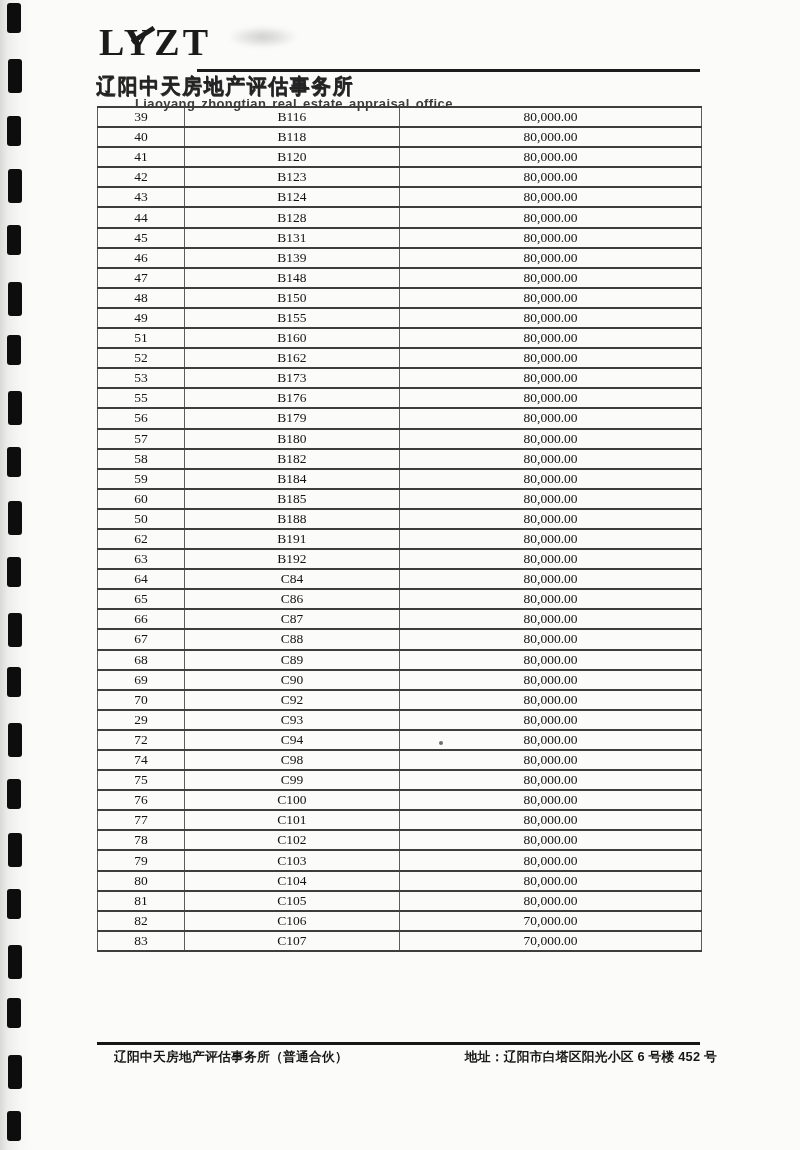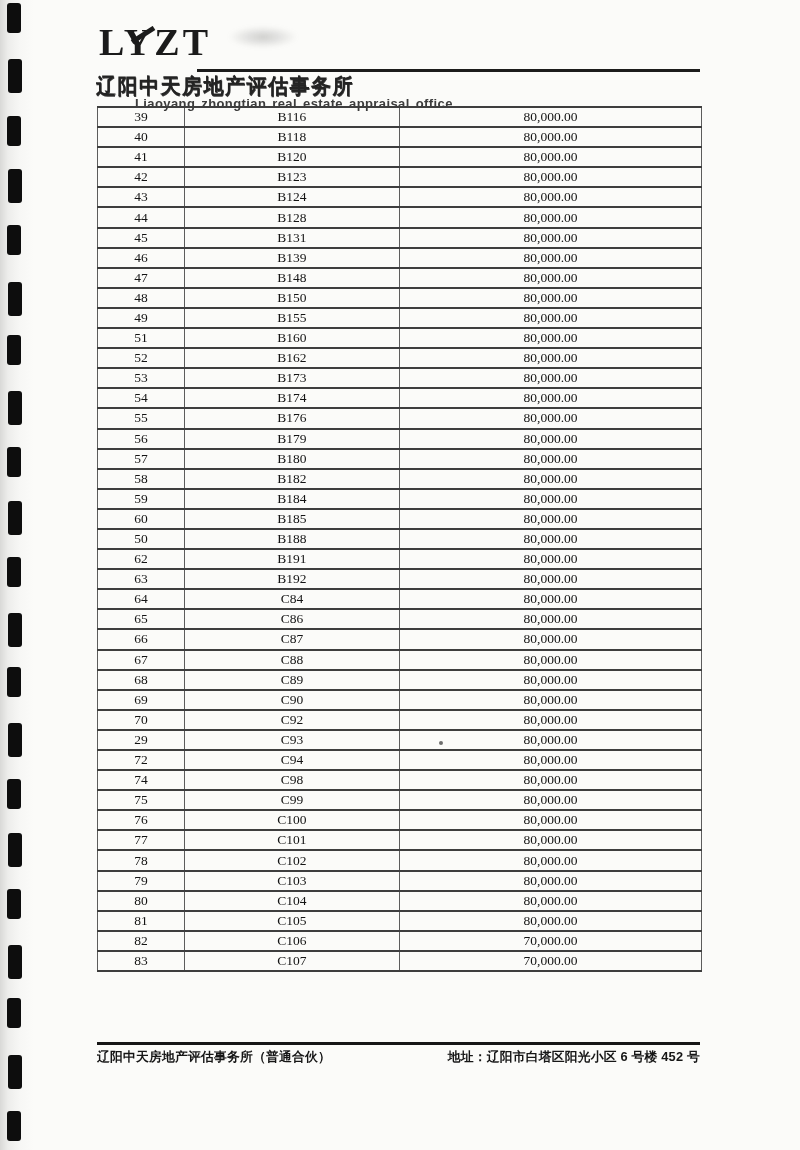--- a/index.html
+++ b/index.html
@@ -62,21 +62,21 @@
   td.c-amt{width:301px;}
   .speck{
     position:absolute;left:439px;top:741px;width:4px;height:4px;border-radius:50%;
     background:#4a4a4a;opacity:.8;
   }
   
   .footer-rule{
     position:absolute;left:97px;top:1042px;width:603px;height:2.6px;background:#161616;
   }
   .footer-text{
-    position:absolute;left:97px;top:1049px;width:603px;
+    position:absolute;left:114px;top:1049px;width:603px;
     display:flex;justify-content:space-between;align-items:baseline;
     font-size:12.8px;font-weight:700;color:#161616;letter-spacing:0.2px;
   }
 </style>
 </head>
 <body>
 
 <div class="page">
 
   <div class="scan-edge"></div>
@@ -179,25 +179,20 @@
           <td class="c-no">52</td>
           <td class="c-code">B162</td>
           <td class="c-amt">80,000.00</td>
         </tr>
         <tr>
           <td class="c-no">53</td>
           <td class="c-code">B173</td>
           <td class="c-amt">80,000.00</td>
         </tr>
         <tr>
-          <td class="c-no">54</td>
-          <td class="c-code">B174</td>
-          <td class="c-amt">80,000.00</td>
-        </tr>
-        <tr>
           <td class="c-no">55</td>
           <td class="c-code">B176</td>
           <td class="c-amt">80,000.00</td>
         </tr>
         <tr>
           <td class="c-no">56</td>
           <td class="c-code">B179</td>
           <td class="c-amt">80,000.00</td>
         </tr>
         <tr>

